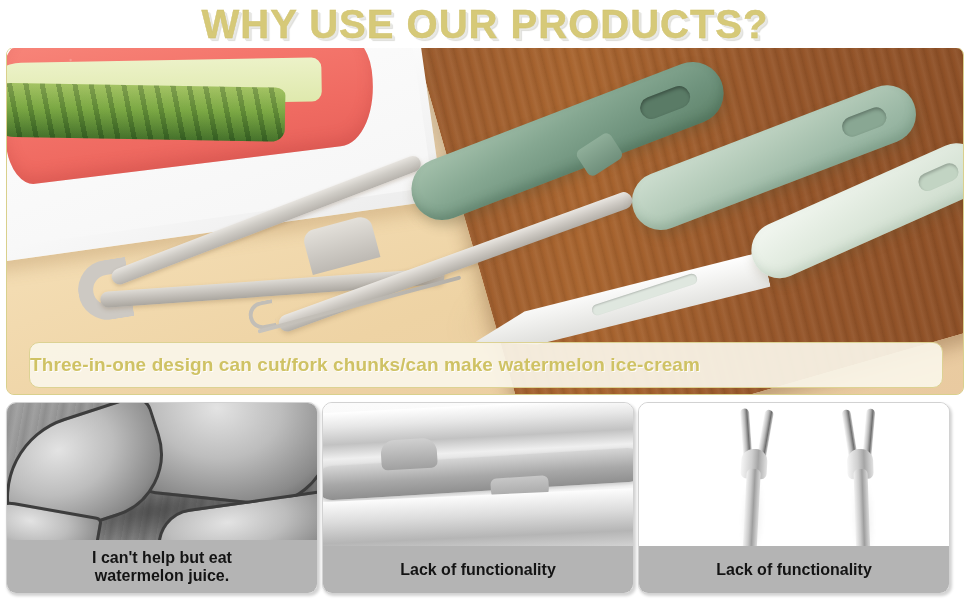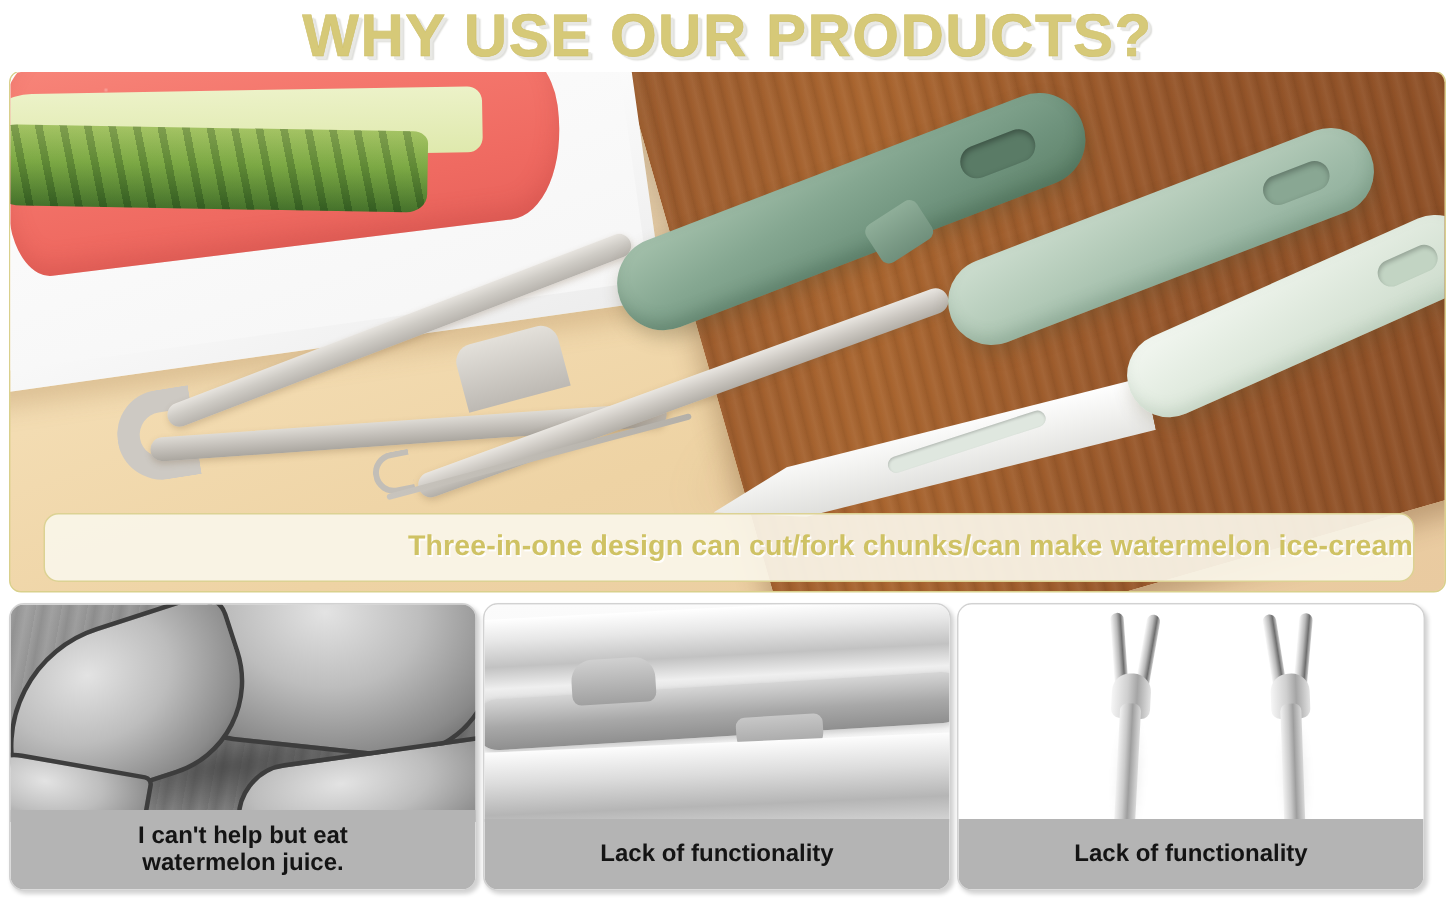--- a/index.html
+++ b/index.html
@@ -308,21 +308,21 @@
     position: absolute;
     left: 22px;
     bottom: 6px;
     width: 914px;
     height: 46px;
     background: rgba(250,245,232,0.93);
     border: 1.5px solid #dcd293;
     border-radius: 10px;
     display: flex;
     align-items: center;
-    justify-content: flex-end;
+    justify-content: flex-start;
     z-index: 4;
   }
   .hero-caption-text {
     font-size: 19px;
     font-weight: bold;
     color: #cfc264;
     letter-spacing: .1px;
     text-shadow: 1px 1px 0 rgba(255,255,255,0.9);
     white-space: nowrap;
   }

